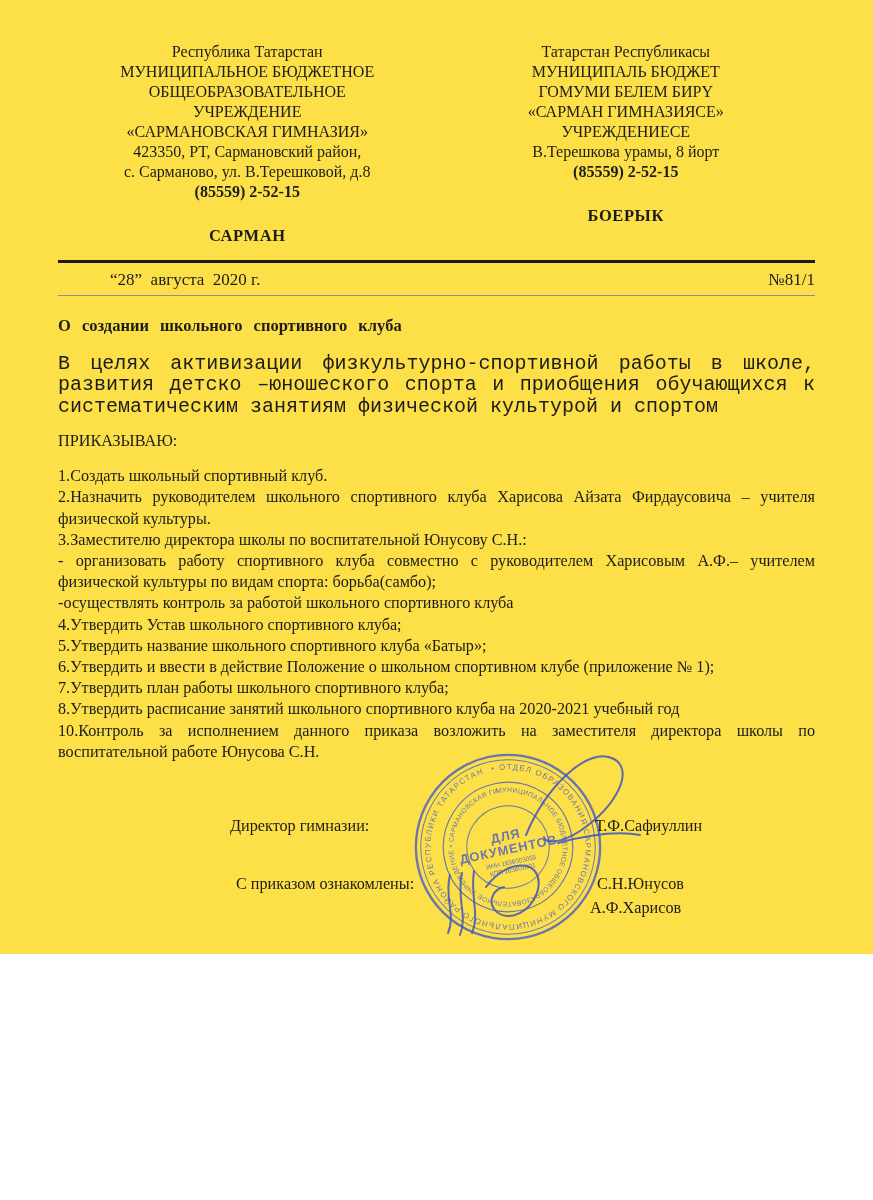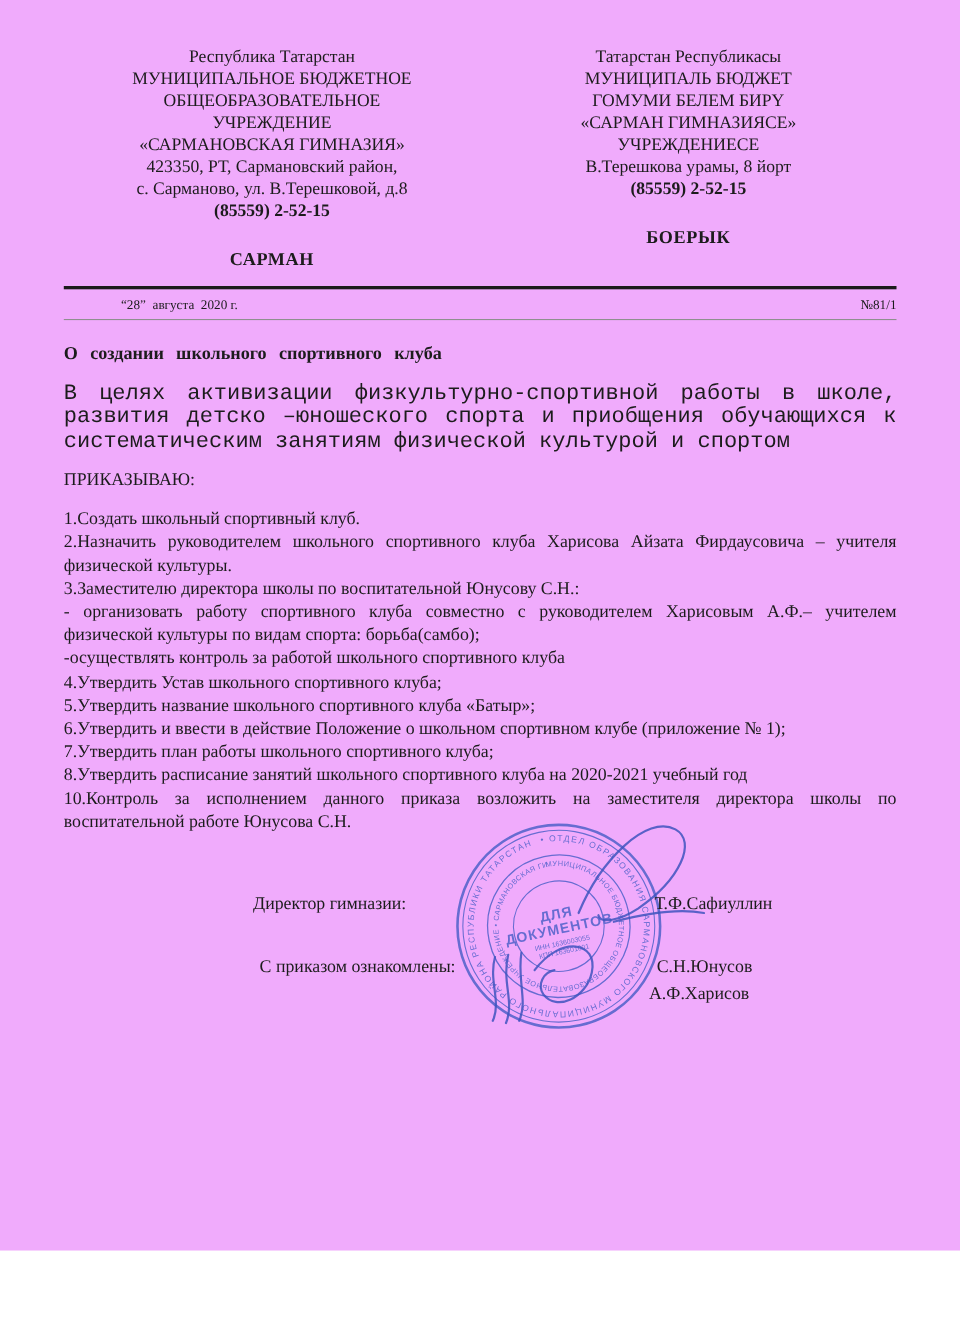--- a/index.html
+++ b/index.html
@@ -1,27 +1,27 @@
 <!DOCTYPE html>
 <html><head>
 <meta charset="utf-8">
 <style>
   html, body { margin: 0; padding: 0; background: #ffffff; }
   .page {
-    width: 873px; height: 1137px; margin: 0 auto; background: #f0abfc;
+    width: 873px; height: 954px; margin: 0 auto; background: #fde047;
     font-family: "Liberation Serif", "DejaVu Serif", serif; color: #1c1c1c;
     padding: 42px 58px 0; box-sizing: border-box; position: relative; overflow: hidden;
   }
   .header { display: flex; }
   .header-col { flex: 1; text-align: center; font-size: 16px; line-height: 20px; }
   .header-col .line { white-space: pre-wrap; }
   .header-col .phone { font-weight: bold; }
   .doc-type { margin-top: 24px; font-size: 16.5px; letter-spacing: .6px; font-weight: 600; }
   .rule-thick { border-top: 3px solid #1b1b1b; margin-top: 14px; }
-  .meta-row { display: flex; justify-content: space-between; margin-top: 7px; font-size: 12px; }
+  .meta-row { display: flex; justify-content: space-between; margin-top: 7px; font-size: 17px; }
   .meta-date { padding-left: 52px; white-space: pre-wrap; }
   .rule-thin { border-top: 1px solid #8f8f8f; margin-top: 5px; }
   .title { text-align: left; font-size: 16.5px; font-weight: bold; word-spacing: 7px; margin: 20px 0 0; }
   .para { text-align: justify; font-size: 20px; line-height: 21.4px; margin: 17px 0 0; font-family: Liberation Mono, monospace; }
   .order-word { font-size: 16.2px; margin: 15px 0 0; }
   .items { margin-top: 15px; }
   .item { text-align: justify; font-size: 16.2px; line-height: 21.2px; margin: 0; }
   .sig-area { position: relative; height: 240px; margin-top: 14px; font-size: 16.2px; }
   .sig-label, .sig-name { position: absolute; white-space: nowrap; }
   .stamp {

